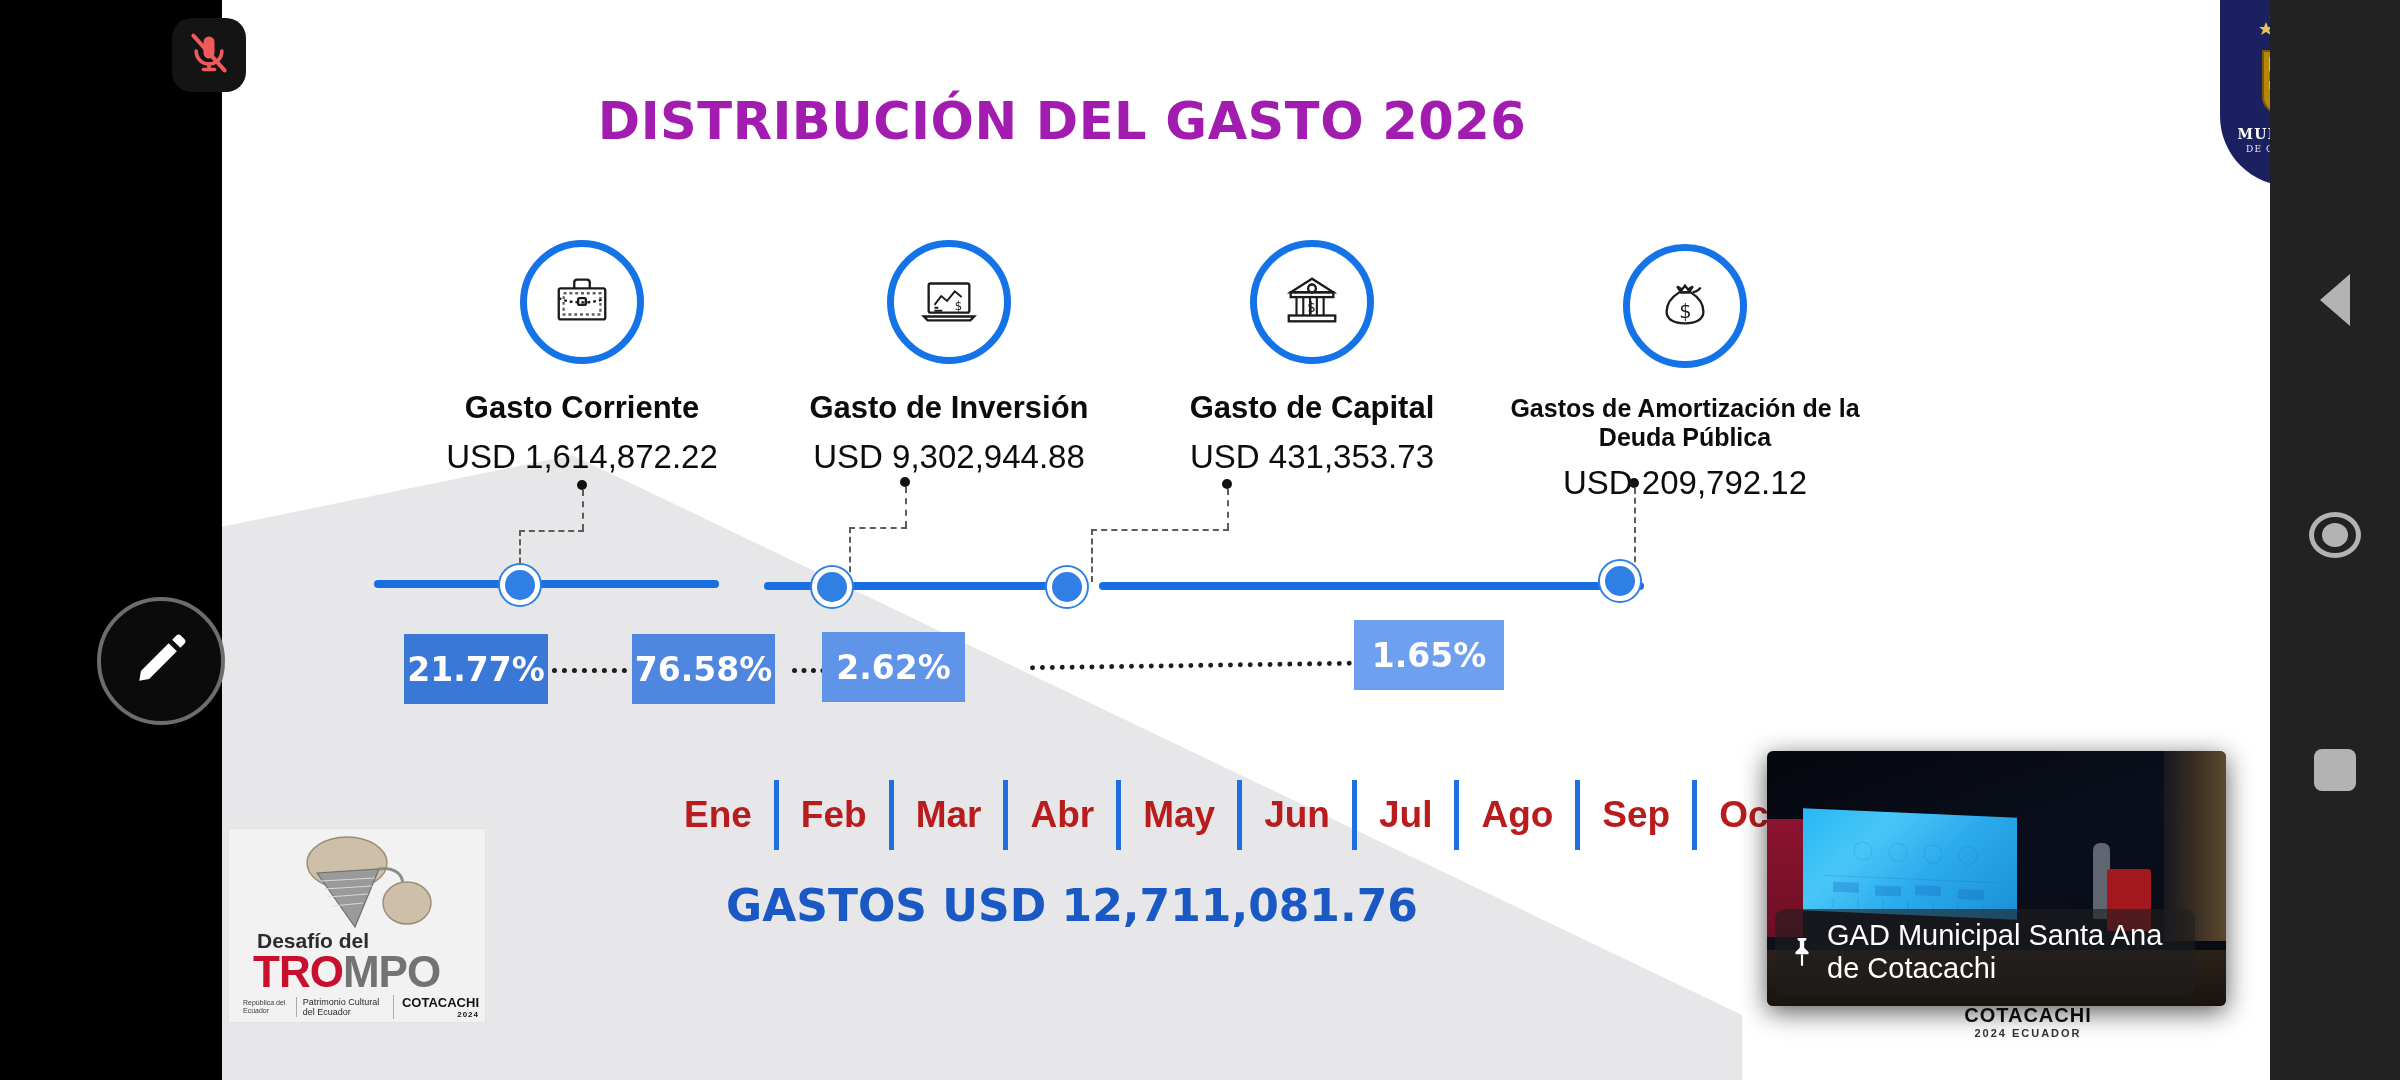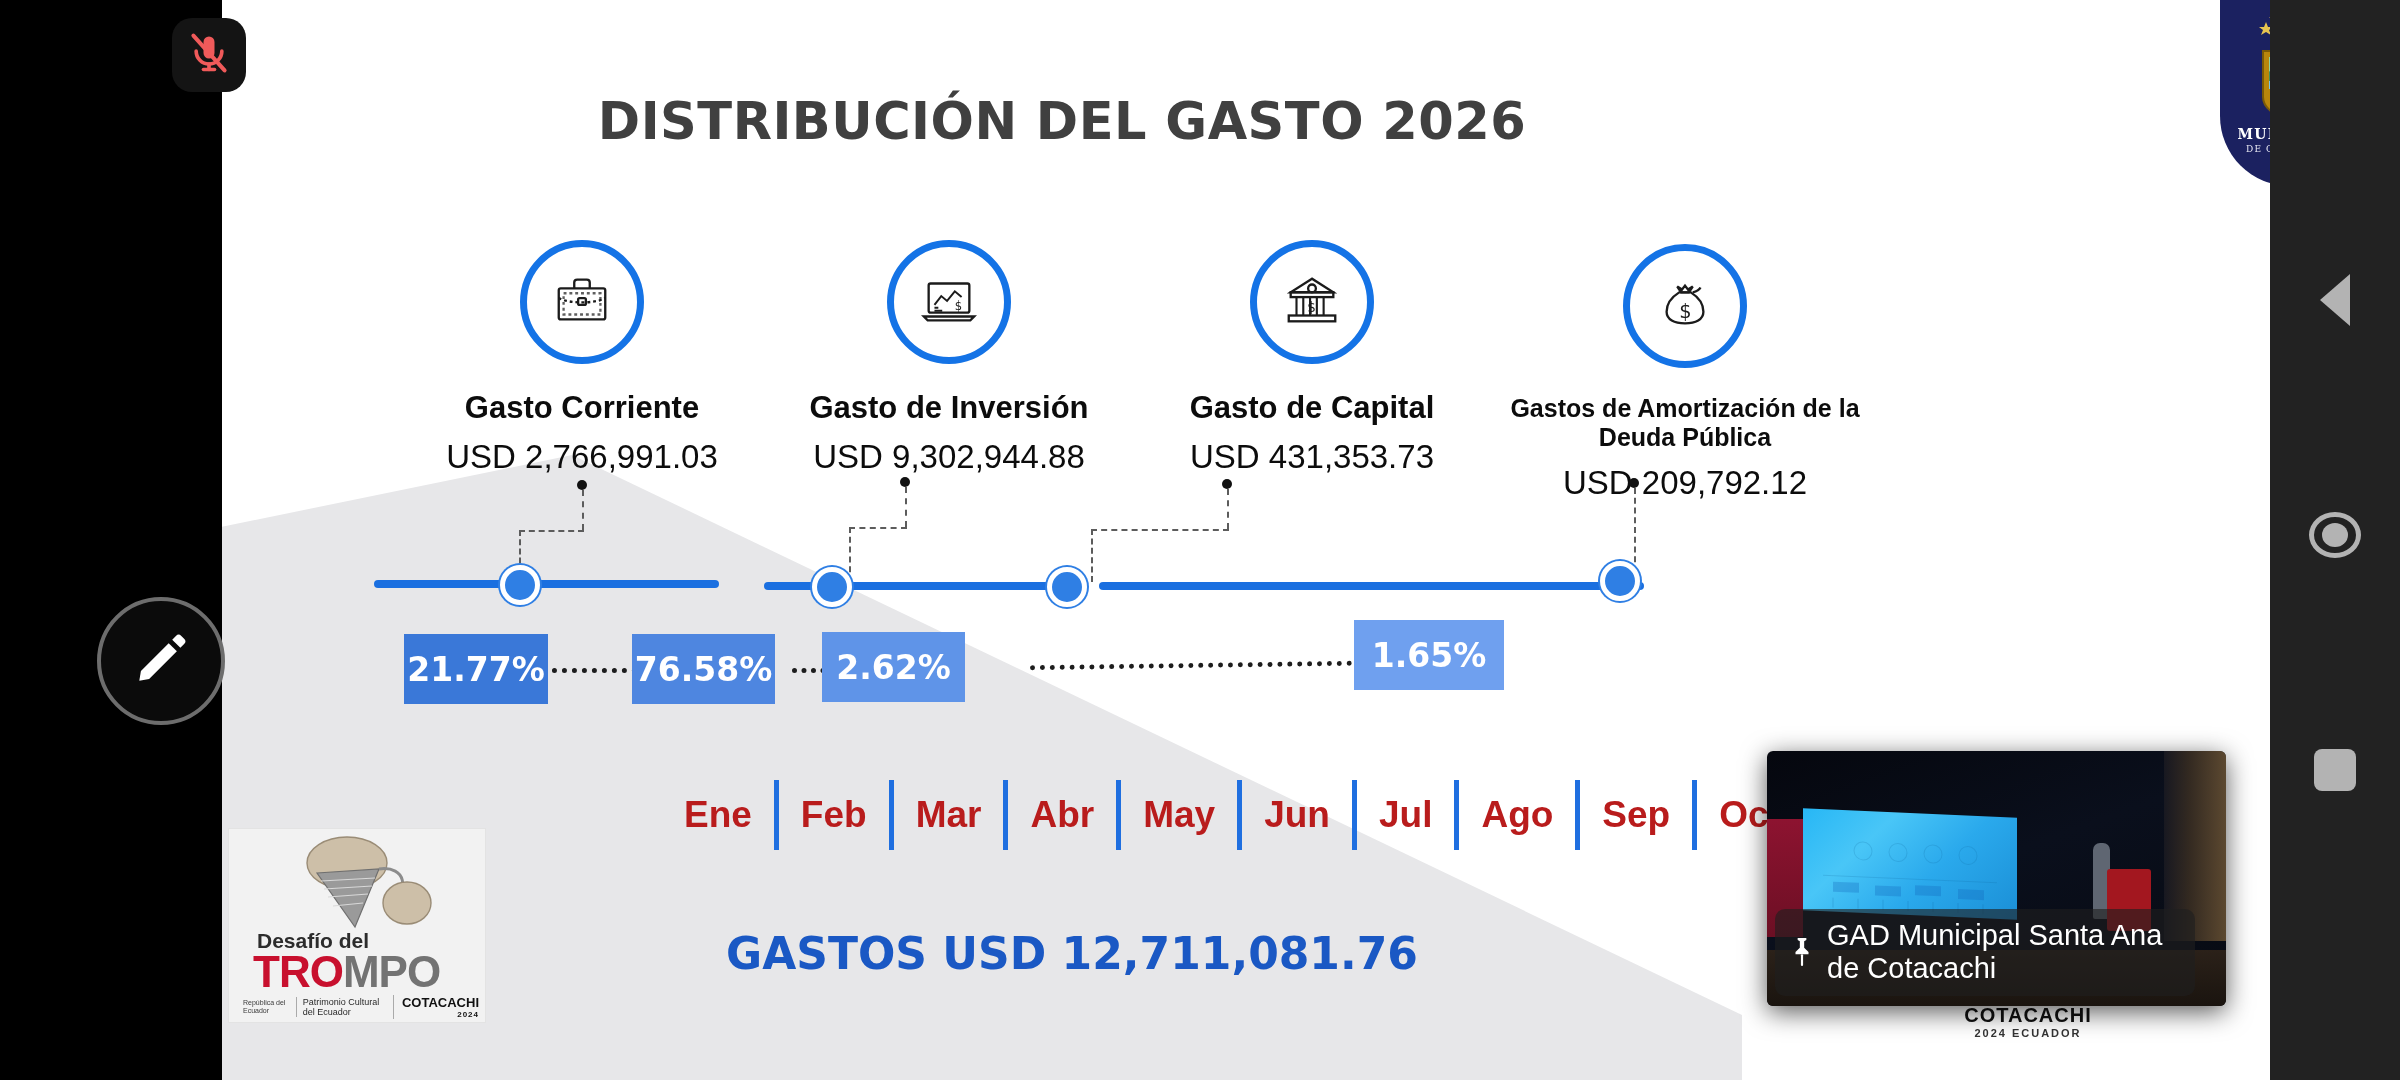--- a/index.html
+++ b/index.html
@@ -21,21 +21,21 @@
     position: absolute; left: -40px; top: 455px; width: 1720px; height: 640px;
     background: #e7e7e9;
     clip-path: polygon(0 80px, 390px 0, 1560px 560px, 1560px 640px, 0 640px);
   }
 
   
   .slide-title {
     position: absolute; left: 0; top: 92px; width: 1680px;
     text-align: center;
     font-size: 51px; font-weight: 800; letter-spacing: 0.5px;
-    color: #404040;
+    color: #a21caf;
     font-family: "DejaVu Sans", sans-serif;
   }
 
   
   .cat {
     position: absolute; text-align: center;
   }
   .cat-circle {
     width: 124px; height: 124px; border-radius: 50%;
     border: 7px solid #1473e6; background: #fff;
@@ -79,21 +79,21 @@
   
   .months { position: absolute; left: 440px; top: 780px; display: flex; align-items: center; }
   .month-label {
     font-size: 37px; font-weight: 700; color: #b91c1c;
     padding: 0 22px; white-space: nowrap;
   }
   .month-sep { width: 5px; height: 70px; background: #1f6fe0; }
 
   
   .total {
-    position: absolute; left: 0; top: 928px; width: 1700px; text-align: center;
+    position: absolute; left: 0; top: 880px; width: 1700px; text-align: center;
     font-size: 44px; font-weight: 700; color: #1a58c4;
     font-family: "DejaVu Sans", sans-serif;
   }
 
   
   .faint1 { position: absolute; left: 1705px; top: 908px; font-size: 24px; color: #c9c9c9; }
   .faint2 { position: absolute; left: 1705px; top: 944px; font-size: 19px; color: #cfcfcf; }
 
   
   .left-logo {
@@ -249,21 +249,21 @@
           <svg viewBox="0 0 64 64" fill="none" stroke="#1b1b1b" stroke-width="2.4">
             <rect x="8" y="20" width="48" height="32" rx="2"></rect>
             <path d="M24 20v-6a3 3 0 013-3h10a3 3 0 013 3v6"></path>
             <path d="M8 30c10 6 38 6 48 0" stroke-dasharray="3 3"></path>
             <rect x="28" y="30" width="8" height="7" rx="1.5"></rect>
             <rect x="13" y="25" width="38" height="22" stroke-dasharray="3 3" opacity=".7"></rect>
           </svg>
         </span>
       </div>
       <div class="cat-name">Gasto Corriente</div>
-      <div class="cat-value">USD 2,766,991.03</div>
+      <div class="cat-value">USD 1,614,872.22</div>
     </div>
 
     <div class="cat" style="left:512px; top:240px; width:430px;">
       <div class="cat-circle">
         <span>
           <svg viewBox="0 0 64 64" fill="none" stroke="#1b1b1b" stroke-width="2.4">
             <rect x="11" y="15" width="42" height="30" rx="2"></rect>
             <path d="M6 49h52l-4 4H10z"></path>
             <polyline points="17,37 24,28 30,33 38,23 45,29" stroke-width="2"></polyline>
             <text x="38" y="42" font-size="12" fill="#1b1b1b" stroke="none" font-family="DejaVu Sans">$</text>

